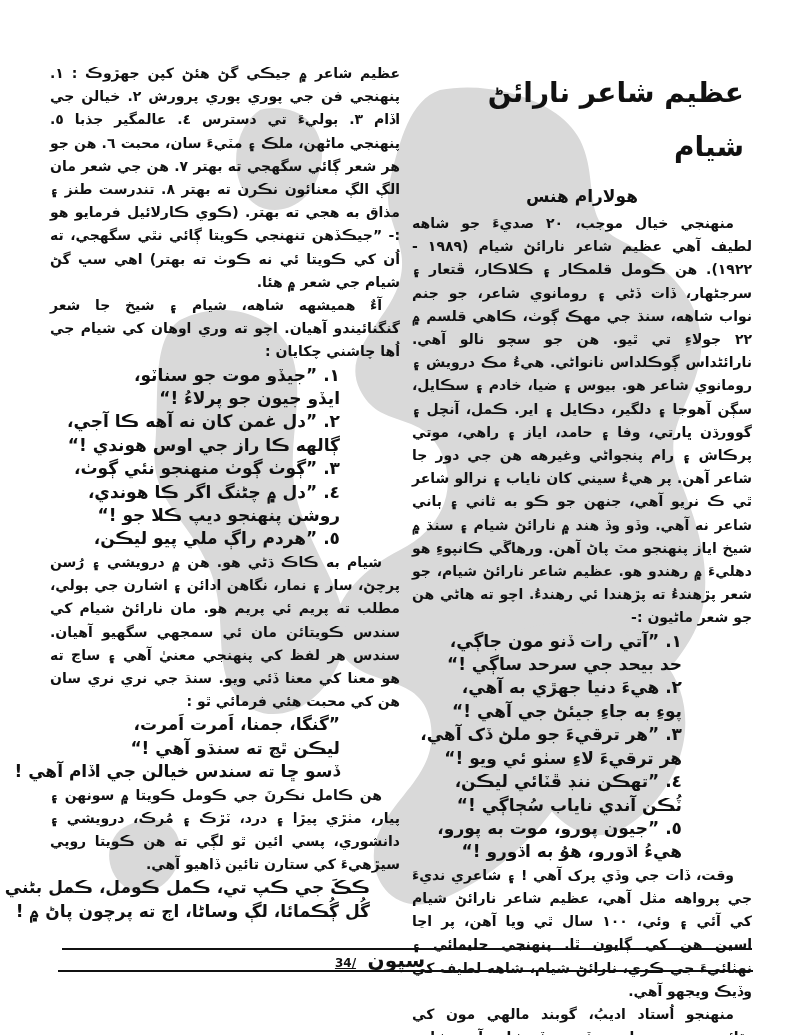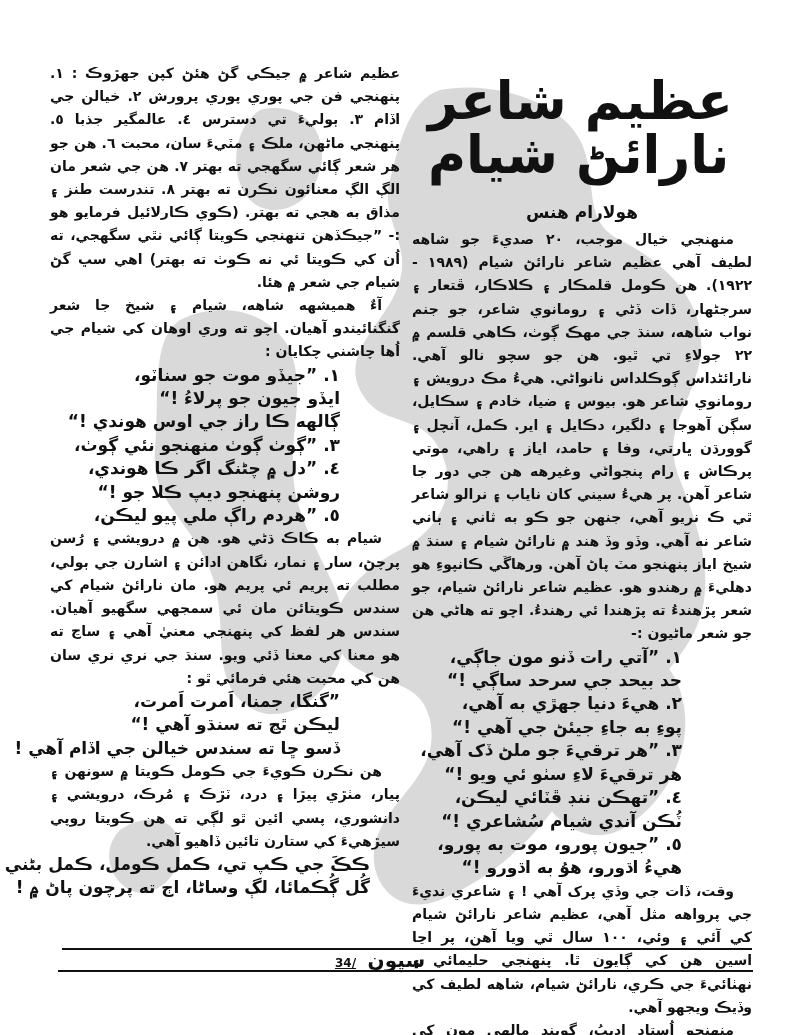--- a/index.html
+++ b/index.html
@@ -3,21 +3,21 @@
 <meta charset="utf-8">
 <style>
   html,body{margin:0;padding:0;background:#ffffff;}
   body{width:800px;height:1035px;position:relative;overflow:hidden;
        font-family:"DejaVu Sans",sans-serif;color:#111;}
   .watermark{position:absolute;left:60px;top:70px;width:700px;height:880px;z-index:0;}
   .page{position:absolute;left:0;top:0;width:800px;height:1035px;z-index:1;}
   .col{position:absolute;direction:rtl;text-align:justify;font-weight:bold;}
   .col-right{left:412px;top:58px;width:340px;}
   .col-left{left:50px;top:62px;width:350px;}
-  .title{font-size:52px;line-height:54px;text-align:left;margin:16px;font-weight:900;letter-spacing:-1px;}
+  .title{font-size:28px;line-height:54px;text-align:right;margin:8px;font-weight:900;letter-spacing:-1px;}
   .author{font-size:17px;line-height:28px;text-align:center;margin:4px 0 2px 0;}
   p{margin:0;font-size:14px;line-height:23.2px;}
   .indent{text-indent:18px;}
   .verse{margin:0;padding-right:70px;font-size:17px;line-height:23.4px;}
   .verse div{white-space:nowrap;}
   .verse-left{padding-right:60px;}
   .lead{font-size:14px;}
   .rule{position:absolute;left:62px;height:2px;background:#111;}
   .rule-top{top:948px;width:690px;}
   .rule-bottom{top:970px;width:695px;left:58px;}
@@ -45,47 +45,48 @@
     <div class="author">هولارام هنس</div>
     <p class="indent">منهنجي خيال موجب، ٢٠ صديءَ جو شاهه لطيف آهي عظيم شاعر نارائڻ شيام (١٩٨٩ - ١٩٢٢). هن ڪومل قلمڪار ۽ ڪلاڪار، ڦتعار ۽ سرجڻهار، ڏات ڏڻي ۽ رومانوي شاعر، جو جنم نواب شاهه، سنڌ جي مهڪ ڳوٺ، ڪاهي قلسم ۾ ٢٢ جولاءِ تي ٿيو. هن جو سچو نالو آهي. نارائڻداس ڳوڪلداس نانواڻي. هيءُ مڪ درويش ۽ رومانوي شاعر هو. بيوس ۽ ضيا، خادم ۽ سڪايل، سڳن آهوجا ۽ دلگير، دڪايل ۽ اير. ڪمل، آنچل ۽ گوورڌن ڀارتي، وفا ۽ حامد، اياز ۽ راهي، موتي پرڪاش ۽ رام پنجواڻي وغيرهه هن جي دور جا شاعر آهن. پر هيءُ سيني کان ناياب ۽ نرالو شاعر ٿي ڪ نريو آهي، جنهن جو ڪو به ثاني ۽ ٻاني شاعر نه آهي. وڏو وڏ هند ۾ نارائڻ شيام ۽ سنڌ ۾ شيخ اياز پنهنجو مٽ پاڻ آهن. ورهاڱي ڪانپوءِ هو دهليءَ ۾ رهندو هو. عظيم شاعر نارائڻ شيام، جو شعر پڙهندءُ ته پڙهندا ئي رهندءُ. اچو ته هاڻي هن جو شعر ماڻيون :-</p>
     <div class="verse">
       <div>١. ”آتي رات ڏنو مون جاڳي،</div>
       <div>حد بيحد جي سرحد ساڳي !“</div>
       <div>٢. هيءَ دنيا جهڙي به آهي،</div>
       <div>پوءِ به جاءِ جيئڻ جي آهي !“</div>
       <div>٣. ”هر ترقيءَ جو ملڻ ڏک آهي،</div>
       <div>هر ترقيءَ لاءِ سٺو ئي ويو !“</div>
       <div>٤. ”تهڪن ننڊ ڦٽائي ليڪن،</div>
-      <div>ٽُڪن آندي شيام سُشاعري !“</div>
+      <div>ٽُڪن آندي ناياب سُڄاڳي !“</div>
       <div>٥. ”جيون پورو، موت به پورو،</div>
       <div>هيءُ اڌورو، هوُ به اڌورو !“</div>
     </div>
     <p class="indent">وقت، ڏات جي وڏي پرک آهي ! ۽ شاعري نديءَ جي پرواهه مثل آهي، عظيم شاعر نارائڻ شيام کي آئي ۽ وئي، ١٠٠ سال ٿي ويا آهن، پر اڃا اسين هن کي ڳايون ٿا. پنهنجي حليمائي ۽ نهٺائيءَ جي ڪري، نارائڻ شيام، شاهه لطيف کي وڏيڪ ويجهو آهي.</p>
     <p class="indent">منهنجو اُستاد اديبُ، گوبند مالهي مون کي ٻڌائيندو هو ته دنيا جو وڏي ۾ وڏو شاعر آهي شاهه لطيف ! مان وري سوچيندو آهيان هند ۾ سنڌي ساهت جو وڏي ۾ وڏو شاعر آهي نارائڻ شيام.</p>
   </div>
 
   <div class="col col-left">
     <p class="lead">عظيم شاعر ۾ جيڪي گڻ هئڻ کپن جهڙوڪ : ١. پنهنجي فن جي پوري پوري پرورش ٢. خيالن جي اڏام ٣. ٻوليءَ تي دسترس ٤. عالمگير جذبا ٥. پنهنجي ماڻهن، ملڪ ۽ مٽيءَ سان، محبت ٦. هن جو هر شعر ڳائي سگهجي ته بهتر ٧. هن جي شعر مان الڳ الڳ معنائون نڪرن ته بهتر ٨. تندرست طنز ۽ مذاق به هجي ته بهتر. (ڪوي ڪارلائيل فرمايو هو :- ”جيڪڏهن تنهنجي ڪويتا ڳائي نٿي سگهجي، ته اُن کي ڪويتا ئي نه ڪوٺ ته بهتر) اهي سڀ گڻ شيام جي شعر ۾ هئا.</p>
     <p class="indent">آءٌ هميشهه شاهه، شيام ۽ شيخ جا شعر گنگنائيندو آهيان. اچو ته وري اوهان کي شيام جي اُها چاشني چکايان :</p>
     <div class="verse verse-left">
       <div>١. ”جيڏو موت جو سناٽو،</div>
       <div>ايڏو جيون جو پرلاءُ !“</div>
+      <div>٢. ”دل غمن کان نه آهه ڪا آجي،</div>
       <div>ڳالهه ڪا راز جي اوس هوندي !“</div>
       <div>٣. ”ڳوٺ ڳوٺ منهنجو نئي ڳوٺ،</div>
       <div>٤. ”دل ۾ چڻنگ اگر ڪا هوندي،</div>
       <div>روشن پنهنجو ديپ ڪلا جو !“</div>
       <div>٥. ”هردم راڳ ملي پيو ليڪن،</div>
     </div>
     <p class="indent">شيام به ڪاڪ ڌڻي هو. هن ۾ درويشي ۽ رُسن پرچڻ، سار ۽ نمار، نگاهن ادائن ۽ اشارن جي ٻولي، مطلب ته پريم ئي پريم هو. مان نارائڻ شيام کي سندس ڪويتائن مان ئي سمجهي سگهيو آهيان. سندس هر لفظ کي پنهنجي معنيٰ آهي ۽ ساڃ ته هو معنا کي معنا ڏئي ويو. سنڌ جي نري نري سان هن کي محبت هئي فرمائي ٿو :</p>
     <div class="verse verse-left">
       <div>”گنگا، جمنا، اَمرت اَمرت،</div>
       <div>ليڪن ٿڃ ته سنڌو آهي !“</div>
       <div>ڏسو ڇا ته سندس خيالن جي اڏام آهي !</div>
     </div>
-    <p class="indent">هن نڪرن ڪويءَ جي ڪومل ڪويتا ۾ سونهن ۽ پيار، مٺڙي پيڙا ۽ درد، ٽڙڪ ۽ مُرڪ، درويشي ۽ دانشوري، پسي ائين ٿو لڳي ته هن ڪويتا روپي سيڙهيءَ کي ستارن تائين ڏاهيو آهي.</p>
+    <p class="indent">هن ڪامل نڪرنَ جي ڪومل ڪويتا ۾ سونهن ۽ پيار، مٺڙي پيڙا ۽ درد، ٽڙڪ ۽ مُرڪ، درويشي ۽ دانشوري، پسي ائين ٿو لڳي ته هن ڪويتا روپي سيڙهيءَ کي ستارن تائين ڏاهيو آهي.</p>
     <div class="verse" style="padding-right:30px">
       <div>ڪڪَ جي ڪپ تي، ڪمل ڪومل، ڪمل بڻني ڪنوار،</div>
       <div>گُل ڳُڪمائا، لڳ وساڻا، اڄ ته پرچون پاڻ ۾ !</div>
     </div>
   </div>
 
   <div class="rule rule-top"></div>
   <div class="footer">
     <span class="mag">سپون</span>
     <span class="pg">34/</span>

